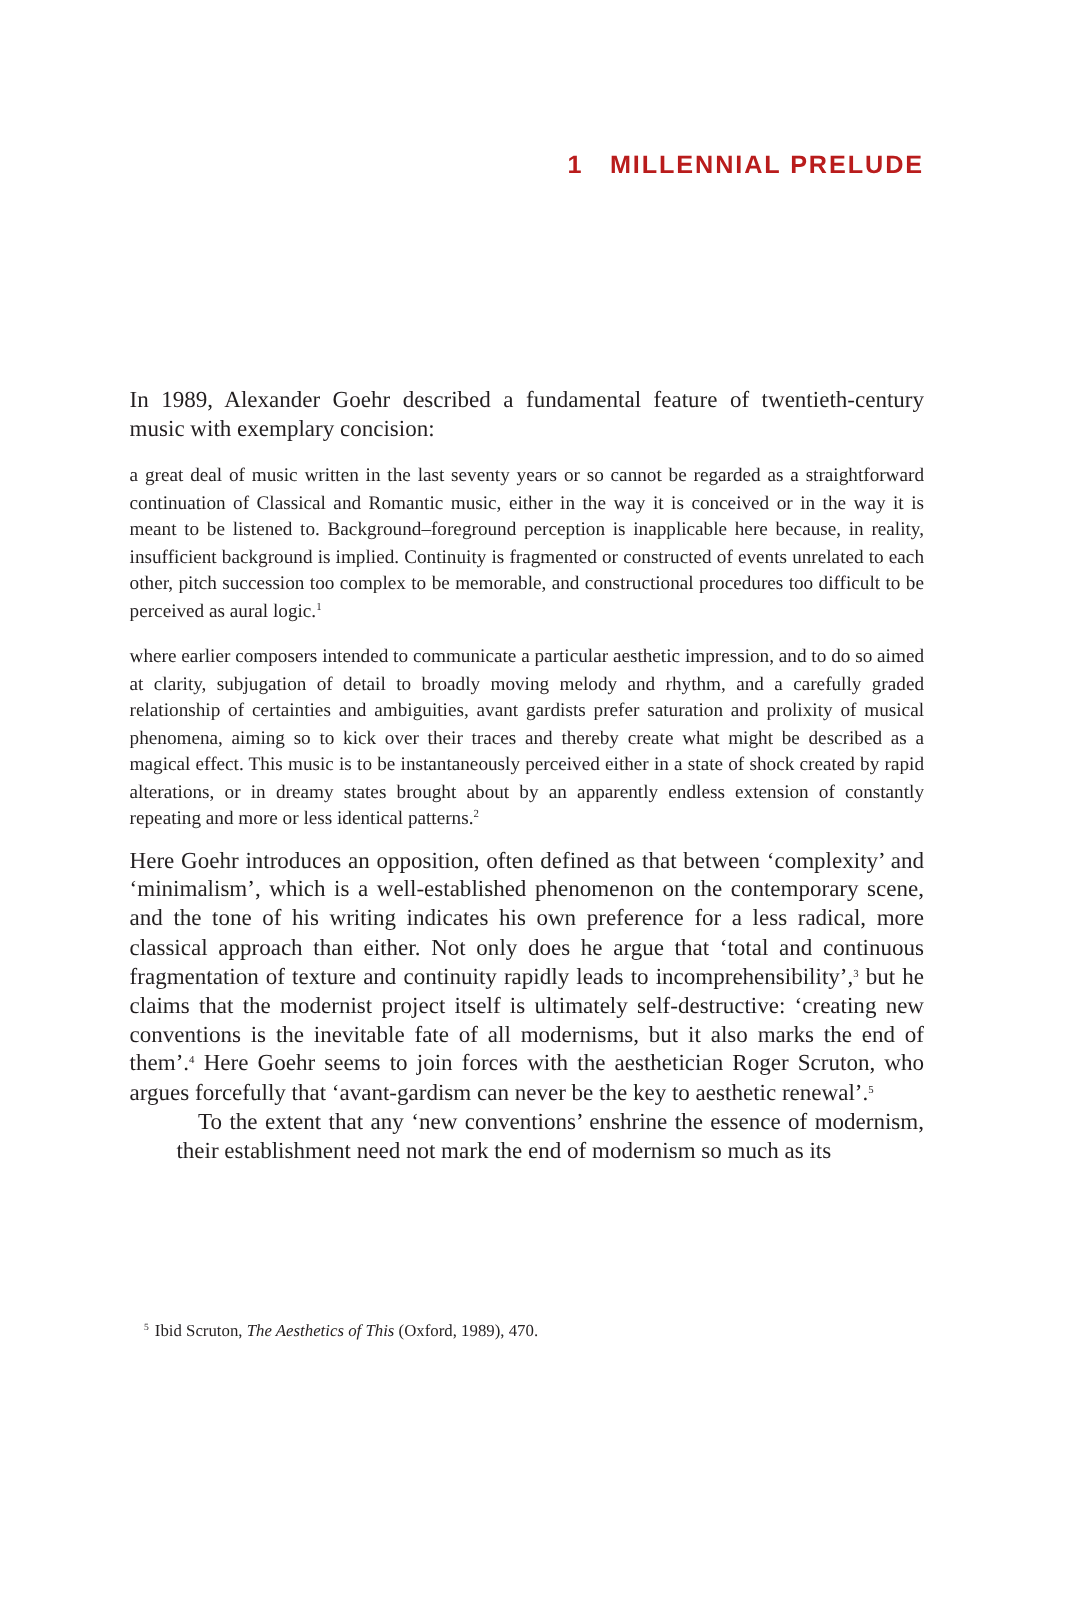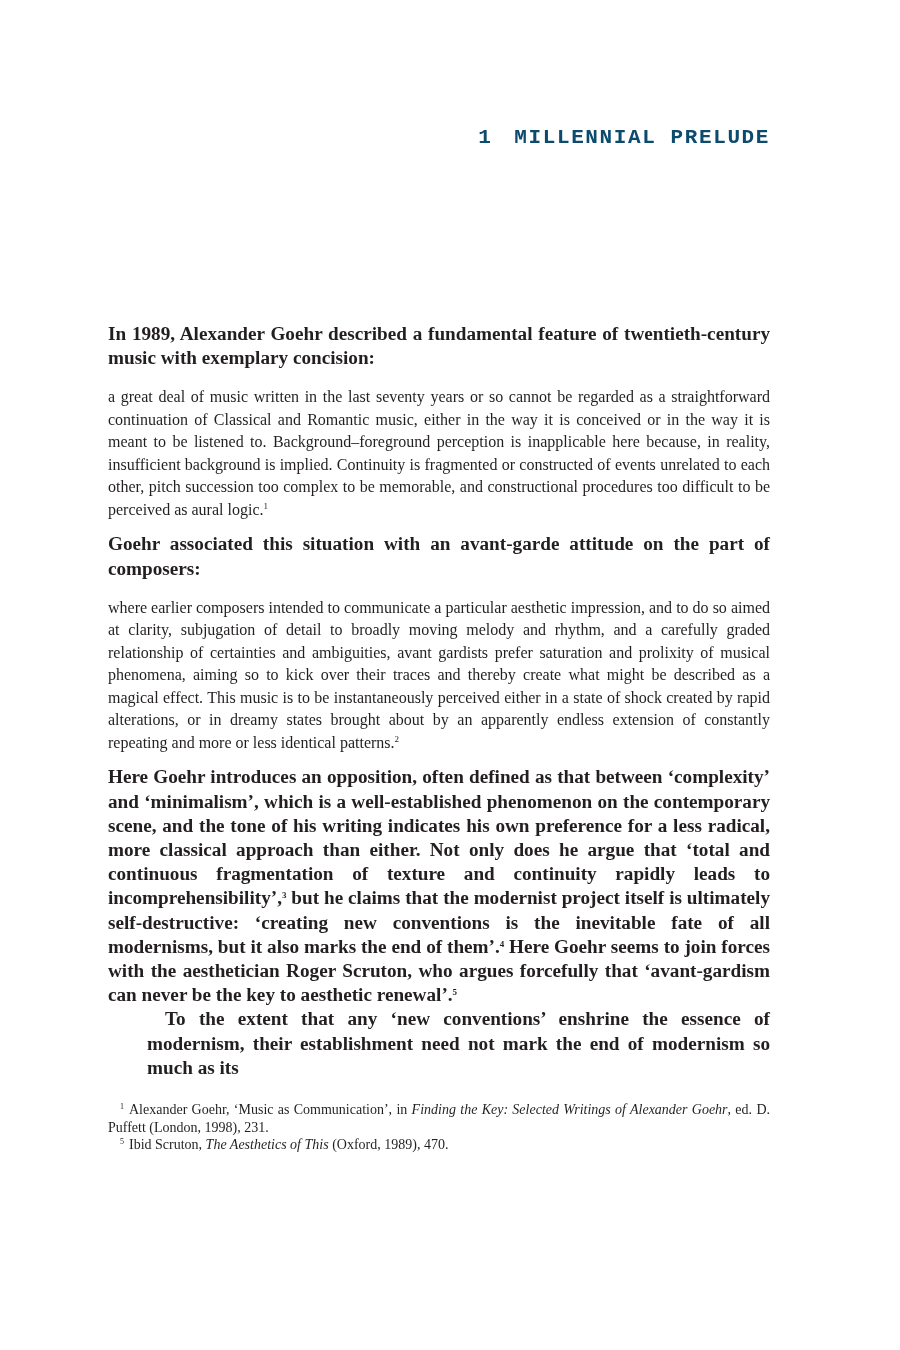--- a/index.html
+++ b/index.html
@@ -18,47 +18,46 @@
     .page {
       position: absolute;
       left: 108px;
       top: 0;
       width: 662px;
     }
     .chapter-heading {
       position: absolute;
       top: 126px;
       right: 0;
-      font-family: Liberation Mono, monospace;
+      font-family: Liberation Sans, sans-serif;
       font-weight: bold;
       font-size: 21px;
       letter-spacing: 1.6px;
       white-space: nowrap;
-      color: #0c4a6e;
+      color: #b91c1c;
       text-align: center;
     }
     .chapter-heading .num {
       margin-right: 22px;
     }
     .body-text {
       position: absolute;
       top: 322px;
       left: 0;
       width: 662px;
       font-family: "Liberation Serif", serif;
     }
     p {
       margin: 0;
       text-align: justify;
       hyphens: manual;
     }
     .para {
       font-size: 19.2px;
       line-height: 24.2px;
-      font-weight: bold;
     }
     .block {
       font-size: 16px;
       line-height: 22.5px;
       margin-top: 16px;
       margin-bottom: 11px;
     }
     .indent {
       text-indent: 18px;
       margin-left: 39px;
@@ -105,29 +104,27 @@
 
   <div class="chapter-heading">
     <span class="num">1</span><span>MILLENNIAL PRELUDE</span>
   </div>
 
   <div class="body-text">
     <p class="para">In 1989, Alexander Goehr described a fundamental feature of twentieth-century music with exemplary concision:</p>
 
     <p class="block"><span>a great deal of music written in the last seventy years or so cannot be regarded as a straight­forward continuation of Classical and Romantic music, either in the way it is conceived or in the way it is meant to be listened to. Background–foreground perception is inappli­cable here because, in reality, insufficient background is implied. Continuity is frag­mented or constructed of events unrelated to each other, pitch succession too complex to be memorable, and constructional procedures too difficult to be perceived as aural logic.</span><sup>1</sup></p>
 
-    <p class="para">Goehr associated this situation with an avant-garde attitude on the part of composers:</p>
 
     <p class="block"><span>where earlier composers intended to communicate a particular aesthetic impression, and to do so aimed at clarity, subjugation of detail to broadly moving melody and rhythm, and a carefully graded relationship of certainties and ambiguities, avant gardists prefer satu­ration and prolixity of musical phenomena, aiming so to kick over their traces and thereby create what might be described as a magical effect. This music is to be instantaneously perceived either in a state of shock created by rapid alterations, or in dreamy states brought about by an apparently endless extension of constantly repeating and more or less identi­cal patterns.</span><sup>2</sup></p>
 
     <p class="para"><span>Here Goehr introduces an opposition, often defined as that between ‘complex­ity’ and ‘minimalism’, which is a well-established phenomenon on the contem­porary scene, and the tone of his writing indicates his own preference for a less radical, more classical approach than either. Not only does he argue that ‘total and continuous fragmentation of texture and continuity rapidly leads to incomprehensibility’,</span><sup>3</sup><span> but he claims that the modernist project itself is ulti­mately self-destructive: ‘creating new conventions is the inevitable fate of all modernisms, but it also marks the end of them’.</span><sup>4</sup><span> Here Goehr seems to join forces with the aesthetician Roger Scruton, who argues forcefully that ‘avant-gardism can never be the key to aesthetic renewal’.</span><sup>5</sup></p>
 
     <p class="para indent">To the extent that any ‘new conventions’ enshrine the essence of modernism, their establishment need not mark the end of modernism so much as its</p>
   </div>
 
   <div class="footnotes">
-    <p class="fn-first"><sup>1</sup><span>Alexander Goehr, ‘Music as Communication’, in </span><em>Finding the Key: Selected Writings of Alexander Goehr</em><span>, ed. D. Puffett (London, 1998), 231.</span></p>
 
 
     <p class="fn-line"><sup>5</sup><span>Ibid Scruton, </span><em>The Aesthetics of This</em><span> (Oxford, 1989), 470.</span></p>
   </div>
 
 </div>
 
 </body></html>

